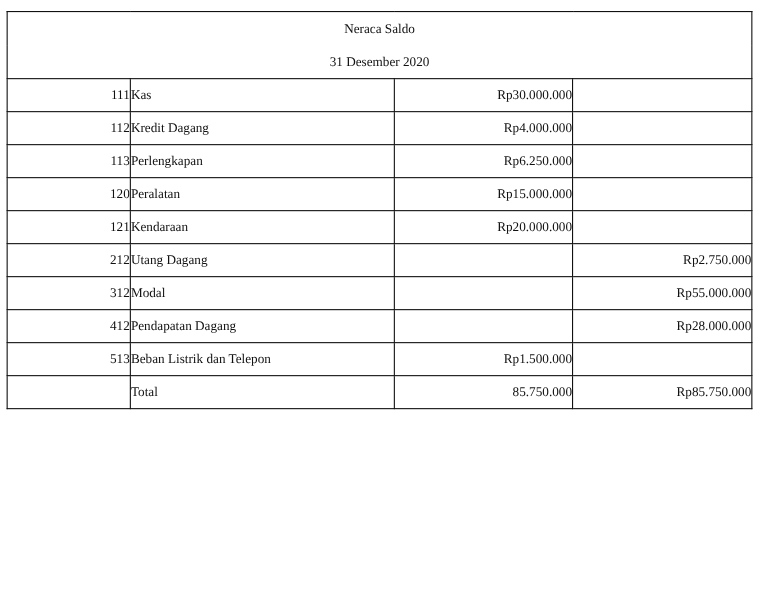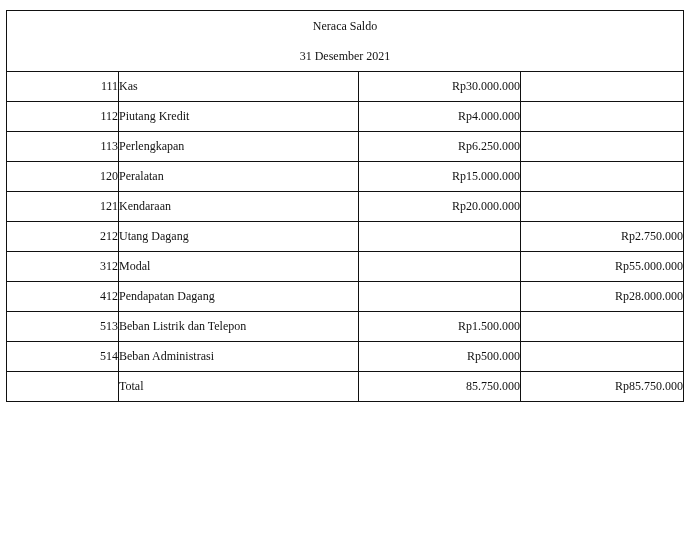--- a/index.html
+++ b/index.html
@@ -27,31 +27,31 @@
         <col class="c1">
         <col class="c2">
         <col class="c3">
         <col class="c4">
       </colgroup>
     <tbody id="tbody">
       <tr>
         <td colspan="4" class="title">Neraca Saldo</td>
       </tr>
       <tr>
-        <td colspan="4" class="title mid last">31 Desember 2021</td>
+        <td colspan="4" class="title mid last">31 Desember 2020</td>
       </tr>
       <tr>
         <td class="r">111</td>
         <td>Kas</td>
         <td class="r">Rp30.000.000</td>
         <td class="r"></td>
       </tr>
       <tr>
         <td class="r">112</td>
-        <td>Piutang Kredit</td>
+        <td>Kredit Dagang</td>
         <td class="r">Rp4.000.000</td>
         <td class="r"></td>
       </tr>
       <tr>
         <td class="r">113</td>
         <td>Perlengkapan</td>
         <td class="r">Rp6.250.000</td>
         <td class="r"></td>
       </tr>
       <tr>
@@ -84,26 +84,20 @@
         <td class="r"></td>
         <td class="r">Rp28.000.000</td>
       </tr>
       <tr>
         <td class="r">513</td>
         <td>Beban Listrik dan Telepon</td>
         <td class="r">Rp1.500.000</td>
         <td class="r"></td>
       </tr>
       <tr>
-        <td class="r">514</td>
-        <td>Beban Administrasi</td>
-        <td class="r">Rp500.000</td>
-        <td class="r"></td>
-      </tr>
-      <tr>
         <td class="r"></td>
         <td>Total</td>
         <td class="r">85.750.000</td>
         <td class="r">Rp85.750.000</td>
       </tr>
     </tbody>
   </table>
 </div>
 
 </body></html>

